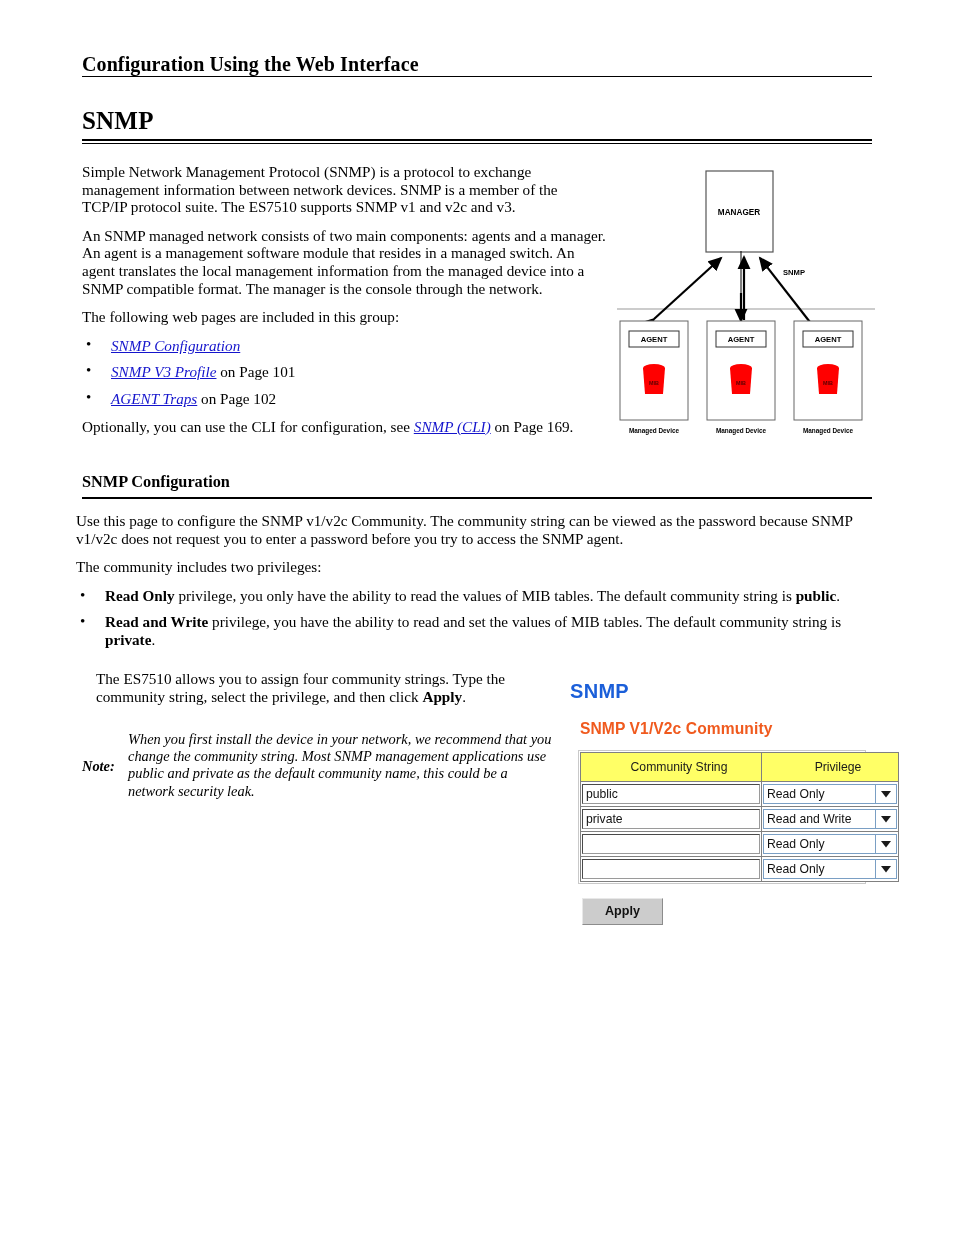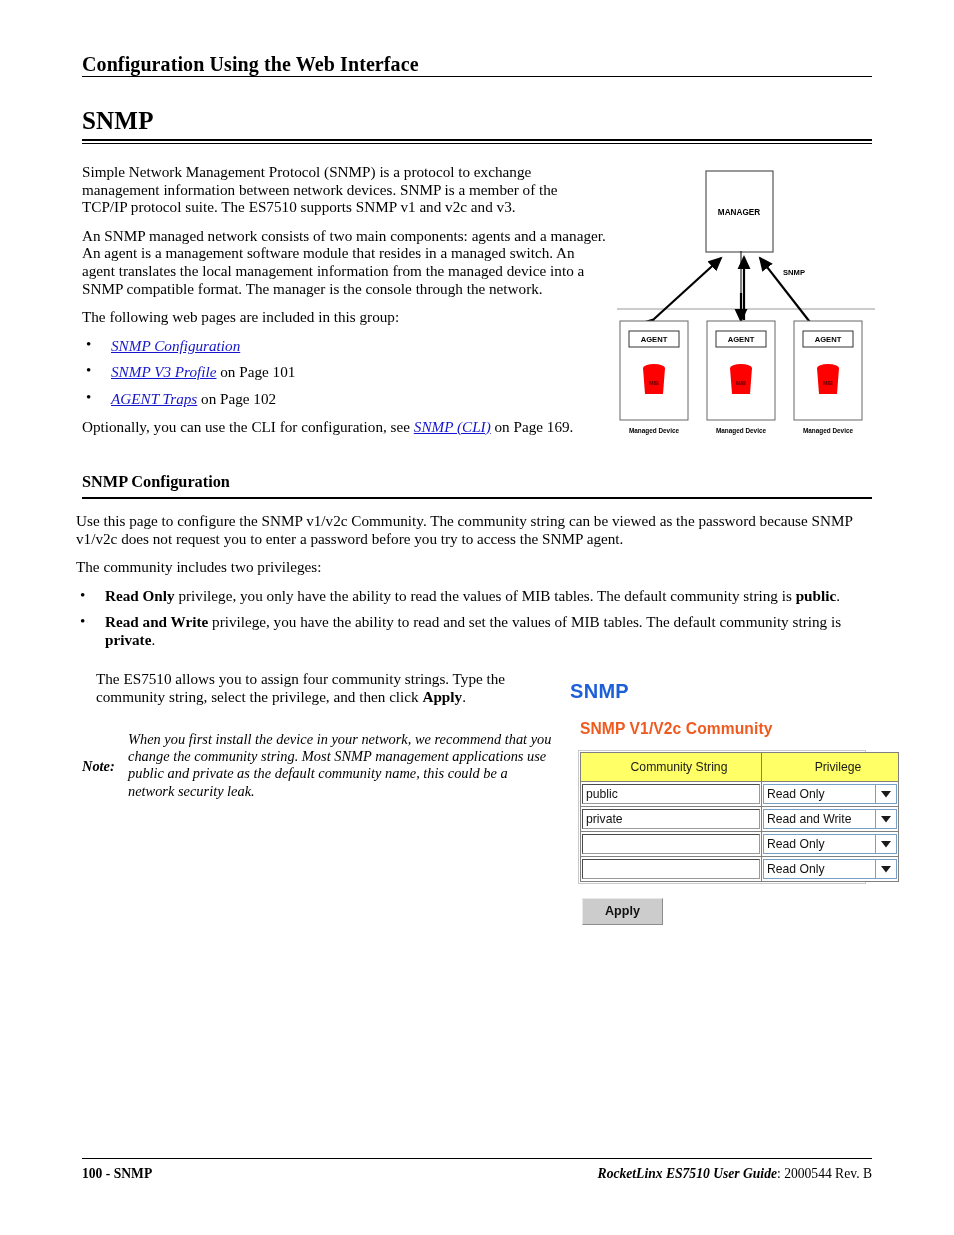--- a/index.html
+++ b/index.html
@@ -532,21 +532,14 @@
 
         </tbody>
       </table>
     </div>
 
     <div class="apply-row">
       <div class="apply-btn">Apply</div>
     </div>
   </div>
 
-  <div class="footer">
-    <hr class="rule-foot">
-    <div class="footer-row">
-      <div class="footer-left"><span>100 - </span><span>SNMP</span></div>
-      <div class="footer-right"><span class="bookname">RocketLinx ES7510  User Guide</span><span>: 2000544 Rev. B</span></div>
-    </div>
-  </div>
 
 </div>
 
 </body></html>

